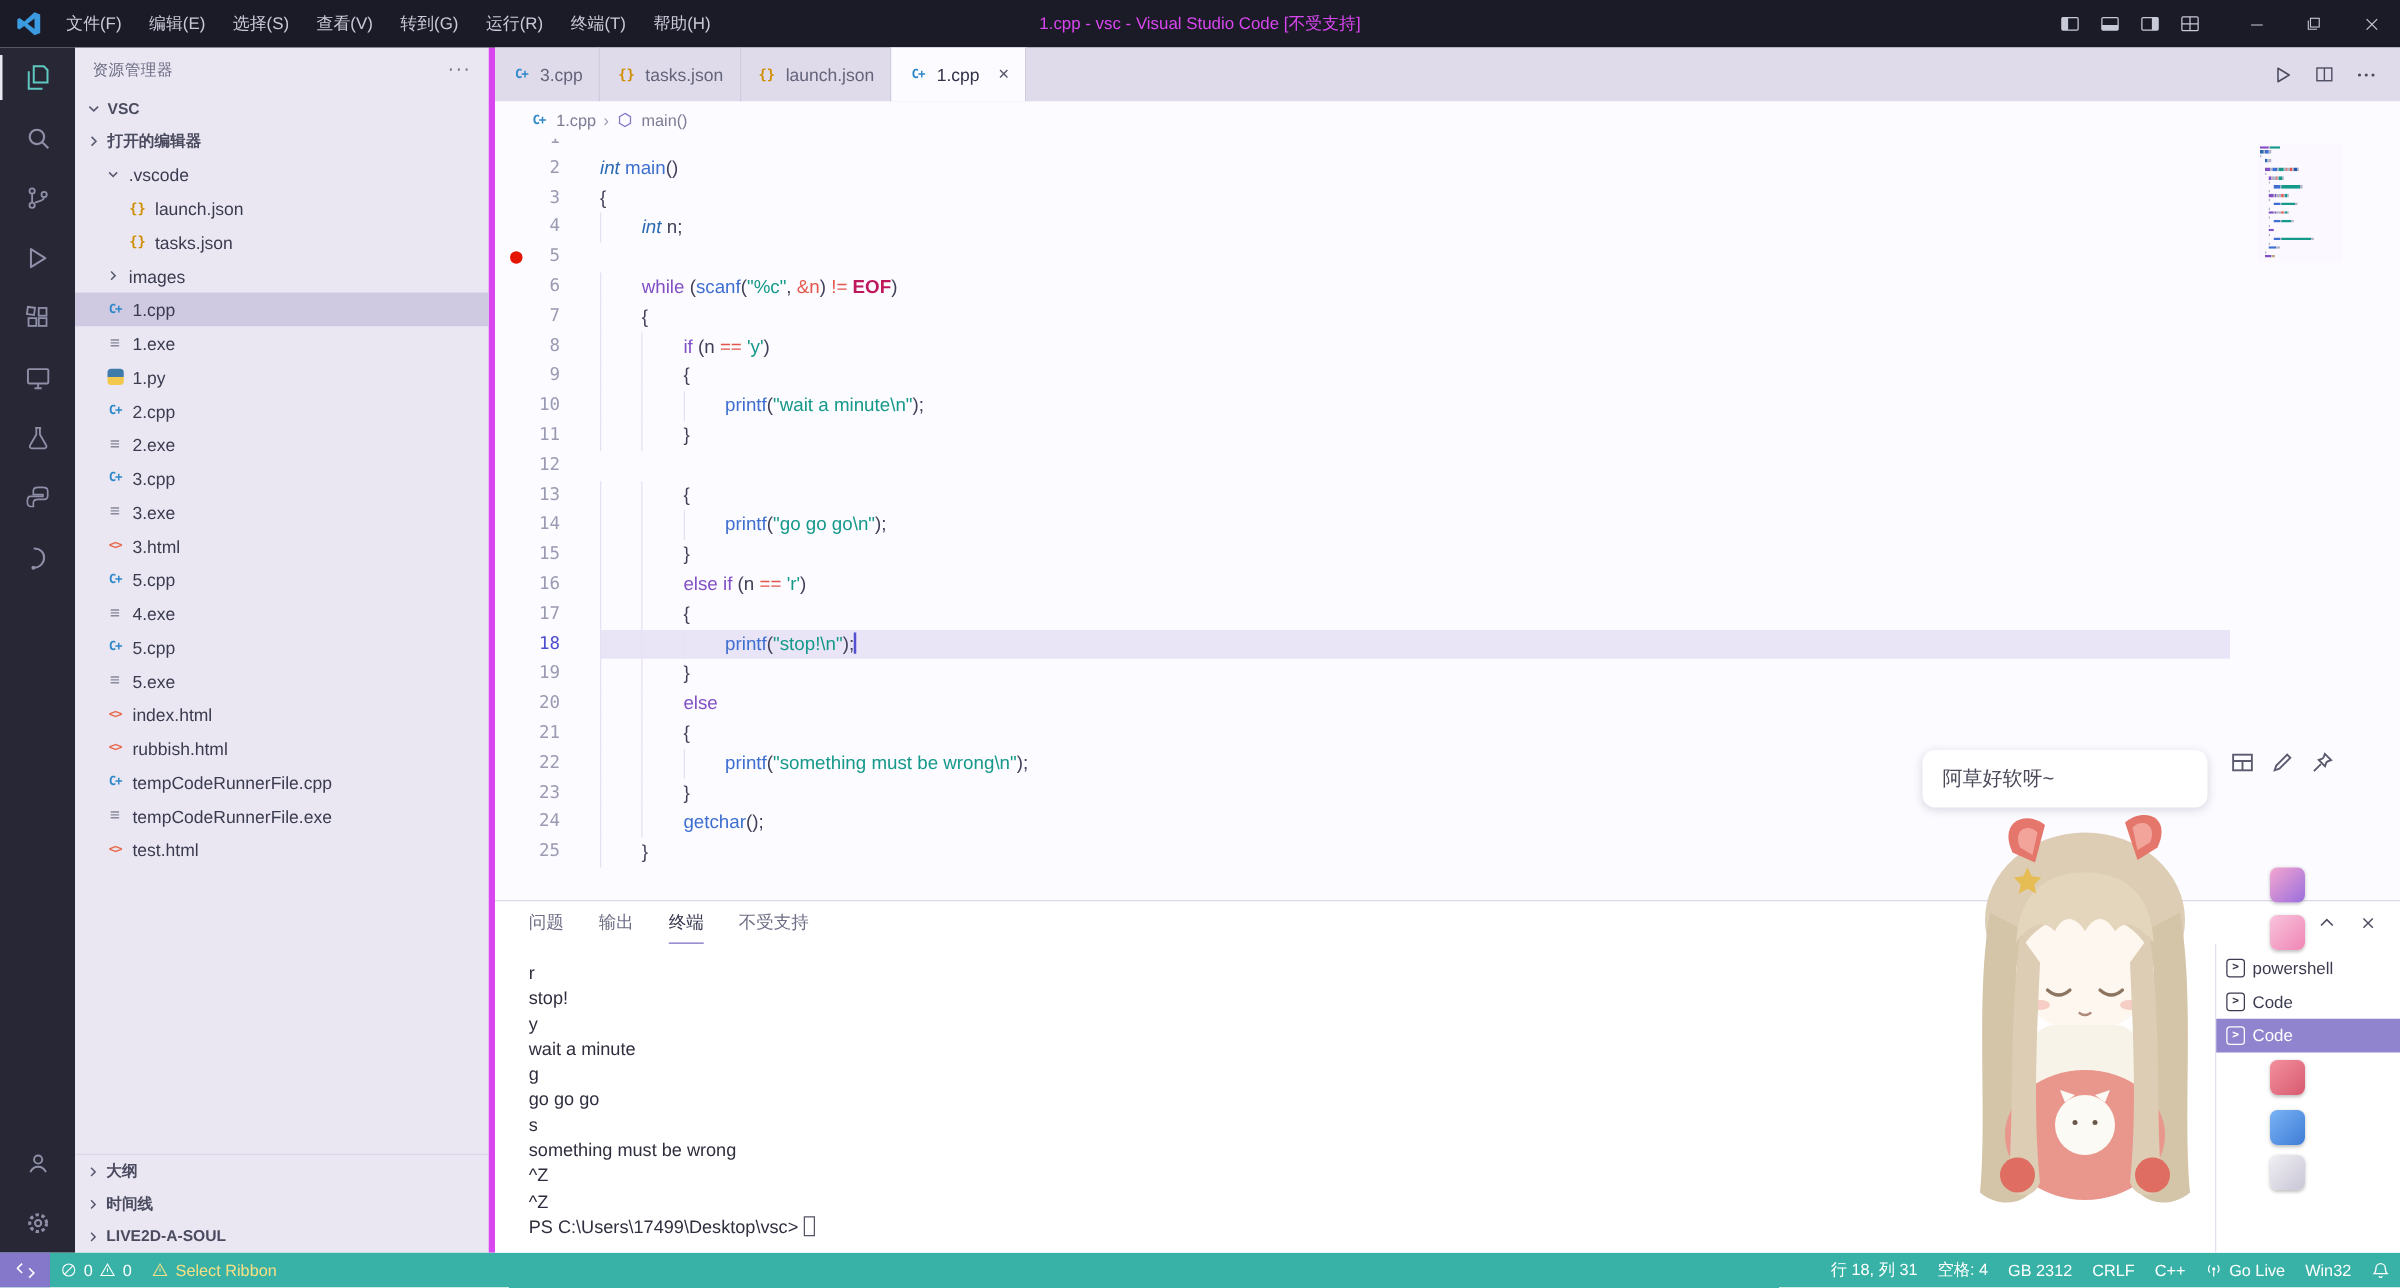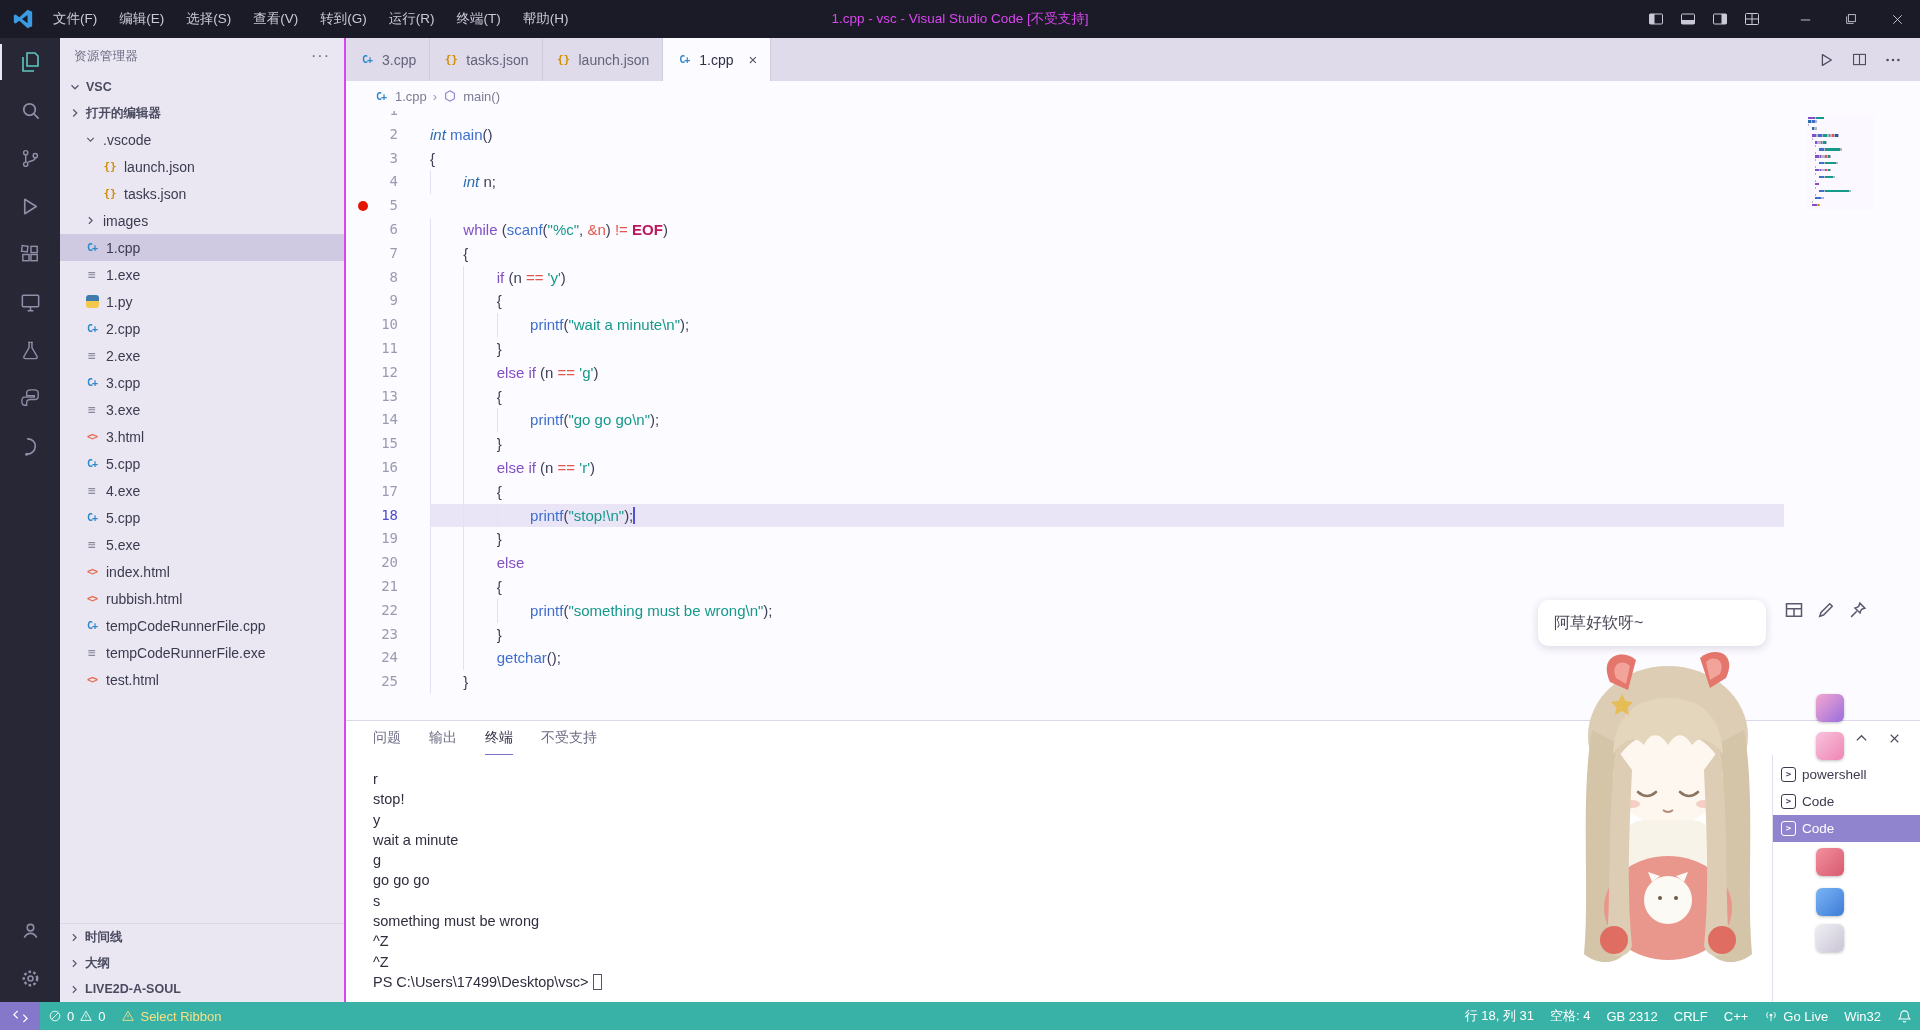--- a/index.html
+++ b/index.html
@@ -20,21 +20,21 @@
   
   .main{display:flex;height:964px}
 
   .activitybar{width:60px;background:#272736;display:flex;flex-direction:column;align-items:stretch;flex:none}
   .act-item{height:48px;display:flex;align-items:center;justify-content:center;color:#8f90a8;position:relative}
   .act-item.active{color:#5fc9c0}
   .act-item.active::before{content:"";position:absolute;left:0;top:6px;bottom:6px;width:2px;background:#e8e8f0}
   .act-bottom{margin-top:auto;display:flex;flex-direction:column}
 
   
-  .sidebar{width:286px;background:#eae7f3;border-right:2px solid #d946ef;display:flex;flex-direction:column;flex:none;color:#3b3b4f}
+  .sidebar{width:336px;background:#eae7f3;border-right:5px solid #d946ef;display:flex;flex-direction:column;flex:none;color:#3b3b4f}
   .sidebar-header{height:36px;display:flex;align-items:center;padding:0 14px;font-size:12.5px;color:#6b6b82;letter-spacing:.4px}
   .sidebar-header .dots{margin-left:auto;color:#6b6b82;font-size:16px;letter-spacing:1px}
   .section-row{height:26px;display:flex;align-items:center;gap:4px;padding-left:8px;font-size:12.5px;font-weight:700;color:#4b4b60}
   .tree{font-size:14px}
   .tree-row{height:27px;display:flex;align-items:center;gap:6px;cursor:default;white-space:nowrap}
   .tree-row.selected{background:#cfc9e1}
   .chev{color:#5a5a70;flex:none}
   .chev.rot{transform:rotate(90deg)}
   .bottom-sections{margin-top:auto;border-top:1px solid #dbd7e8}
 
@@ -353,27 +353,27 @@
         <div class="tree-row" style="padding-left: 24px;">
           <span class="fi fi-html">&lt;&gt;</span>
           <span>test.html</span>
         </div>
       </div>
     <div class="bottom-sections" id="bottom-sections">
         <div class="section-row">
           <svg class="chev" viewBox="0 0 16 16" width="13" height="13">
             <path d="M6 4l4 4-4 4" fill="none" stroke="currentColor" stroke-width="1.5"></path>
           </svg>
-          <span>时间线</span>
+          <span>大纲</span>
         </div>
         <div class="section-row">
           <svg class="chev" viewBox="0 0 16 16" width="13" height="13">
             <path d="M6 4l4 4-4 4" fill="none" stroke="currentColor" stroke-width="1.5"></path>
           </svg>
-          <span>大纲</span>
+          <span>时间线</span>
         </div>
         <div class="section-row">
           <svg class="chev" viewBox="0 0 16 16" width="13" height="13">
             <path d="M6 4l4 4-4 4" fill="none" stroke="currentColor" stroke-width="1.5"></path>
           </svg>
           <span>LIVE2D-A-SOUL</span>
         </div>
       </div>
   </div>
 
@@ -495,21 +495,20 @@
           <div class="code-line">
             <div class="gutter">
               <span class="lnum">11</span>
             </div>
             <div class="lcontent"><span class="ind"></span><span class="ind"></span><span class="tk-pln">}</span></div>
           </div>
           <div class="code-line">
             <div class="gutter">
               <span class="lnum">12</span>
             </div>
-            <div class="lcontent"><span class="ind"></span><span class="ind"></span><span class="tk-kw">else</span><span class="tk-pln"> </span><span class="tk-kw">if</span><span class="tk-pln"> (n </span><span class="tk-op">==</span><span class="tk-pln"> </span><span class="tk-str">'g'</span><span class="tk-pln">)</span></div>
           </div>
           <div class="code-line">
             <div class="gutter">
               <span class="lnum">13</span>
             </div>
             <div class="lcontent"><span class="ind"></span><span class="ind"></span><span class="tk-pln">{</span></div>
           </div>
           <div class="code-line">
             <div class="gutter">
               <span class="lnum">14</span>

